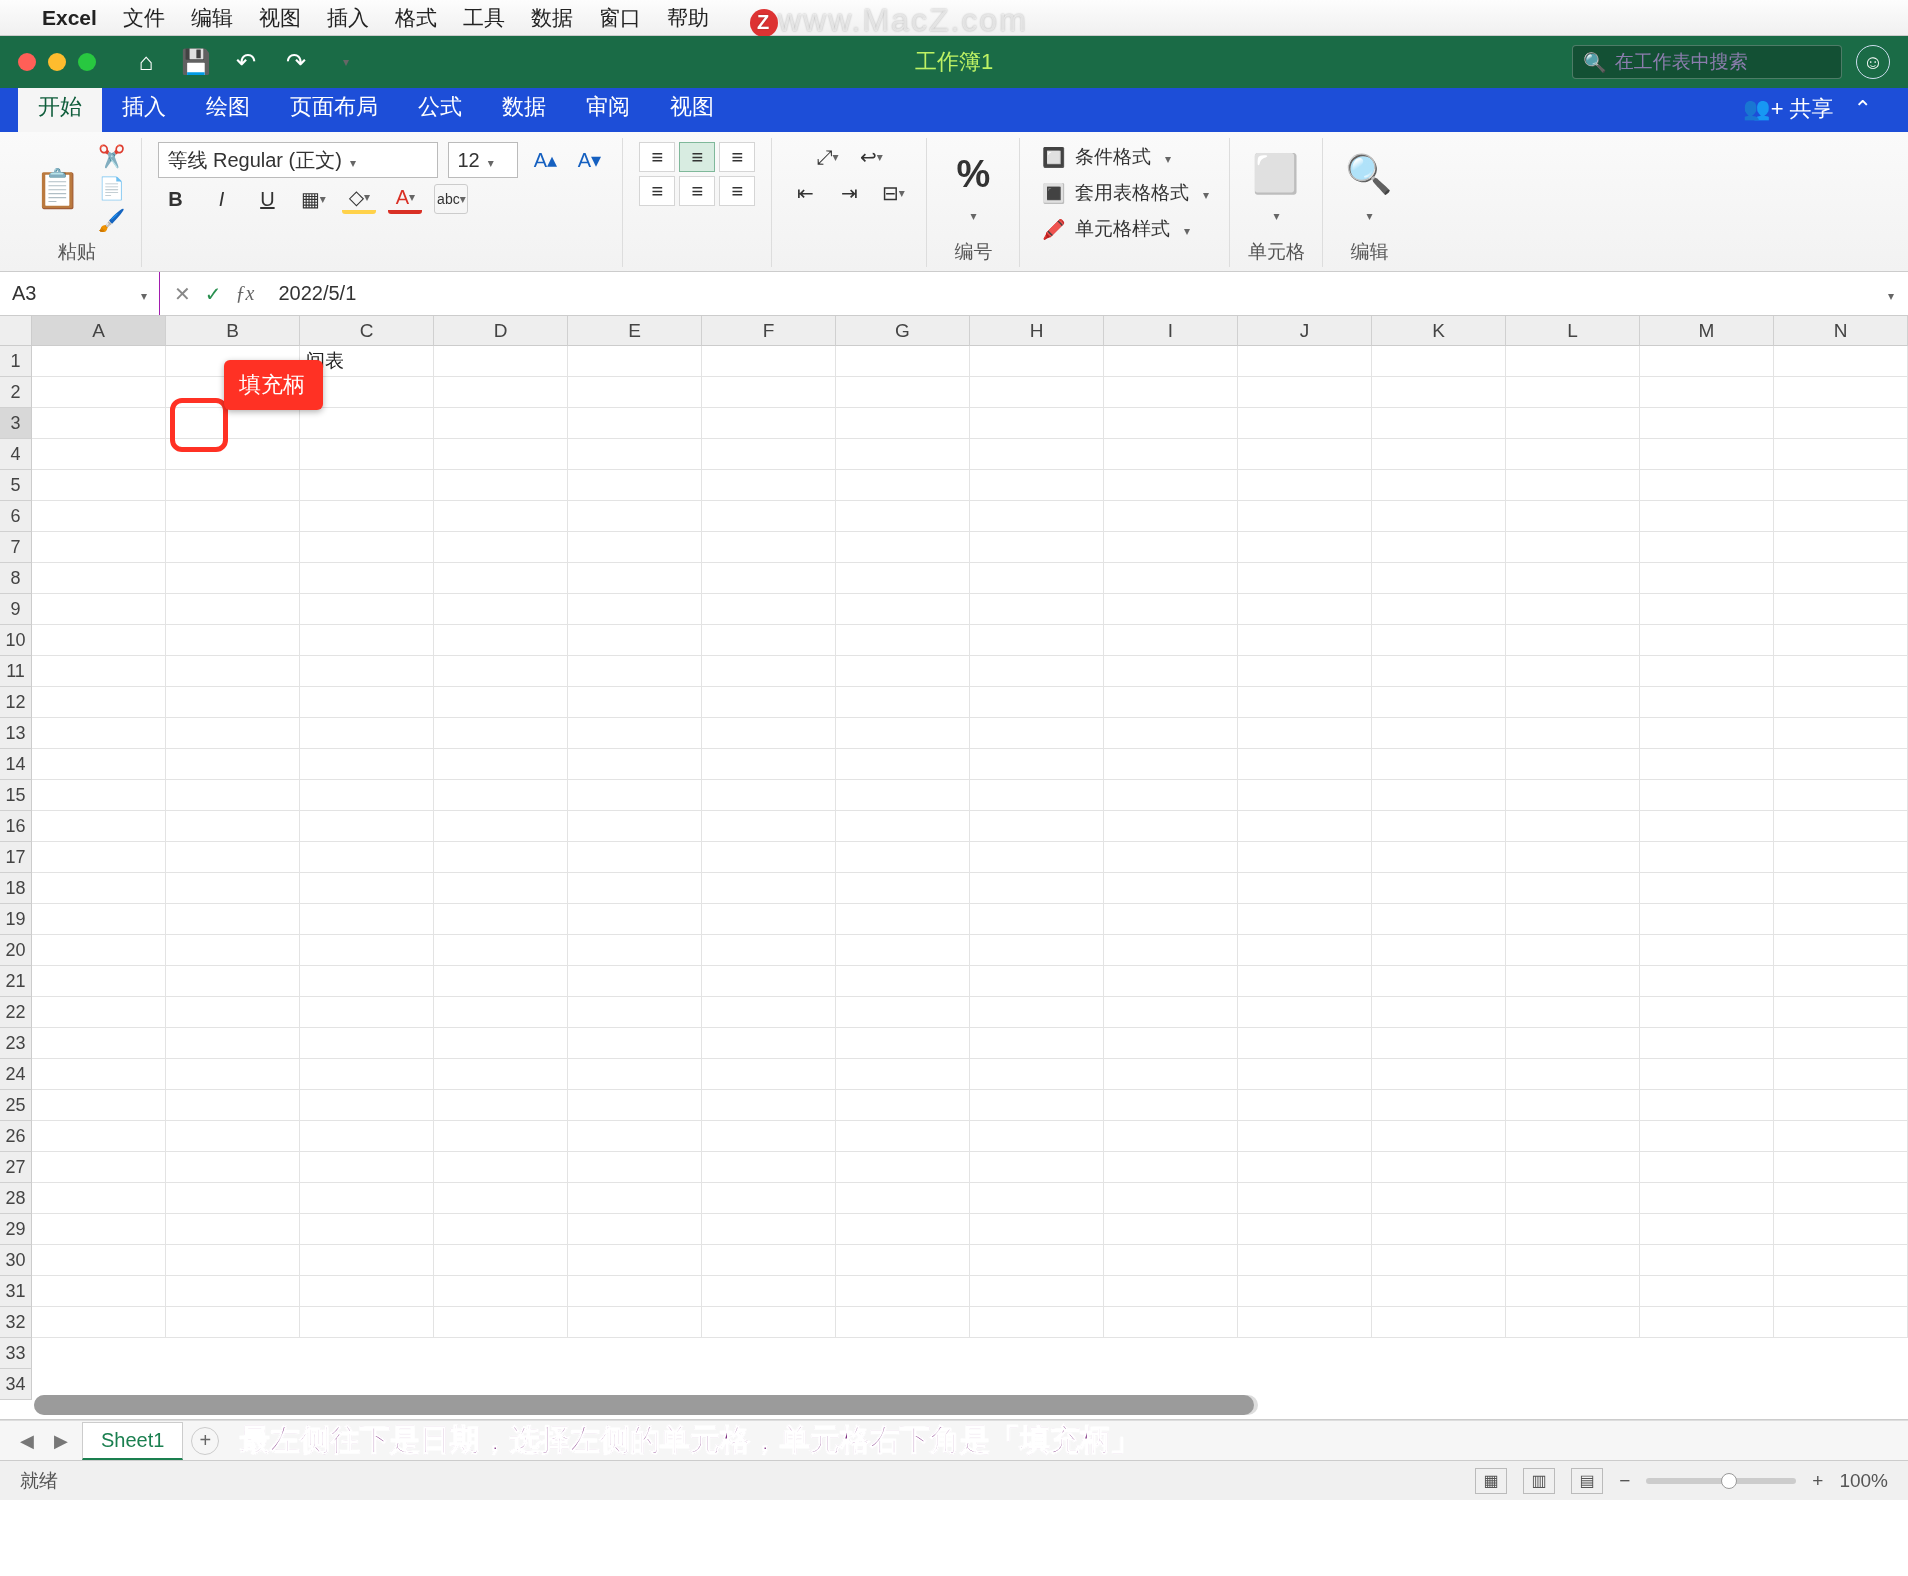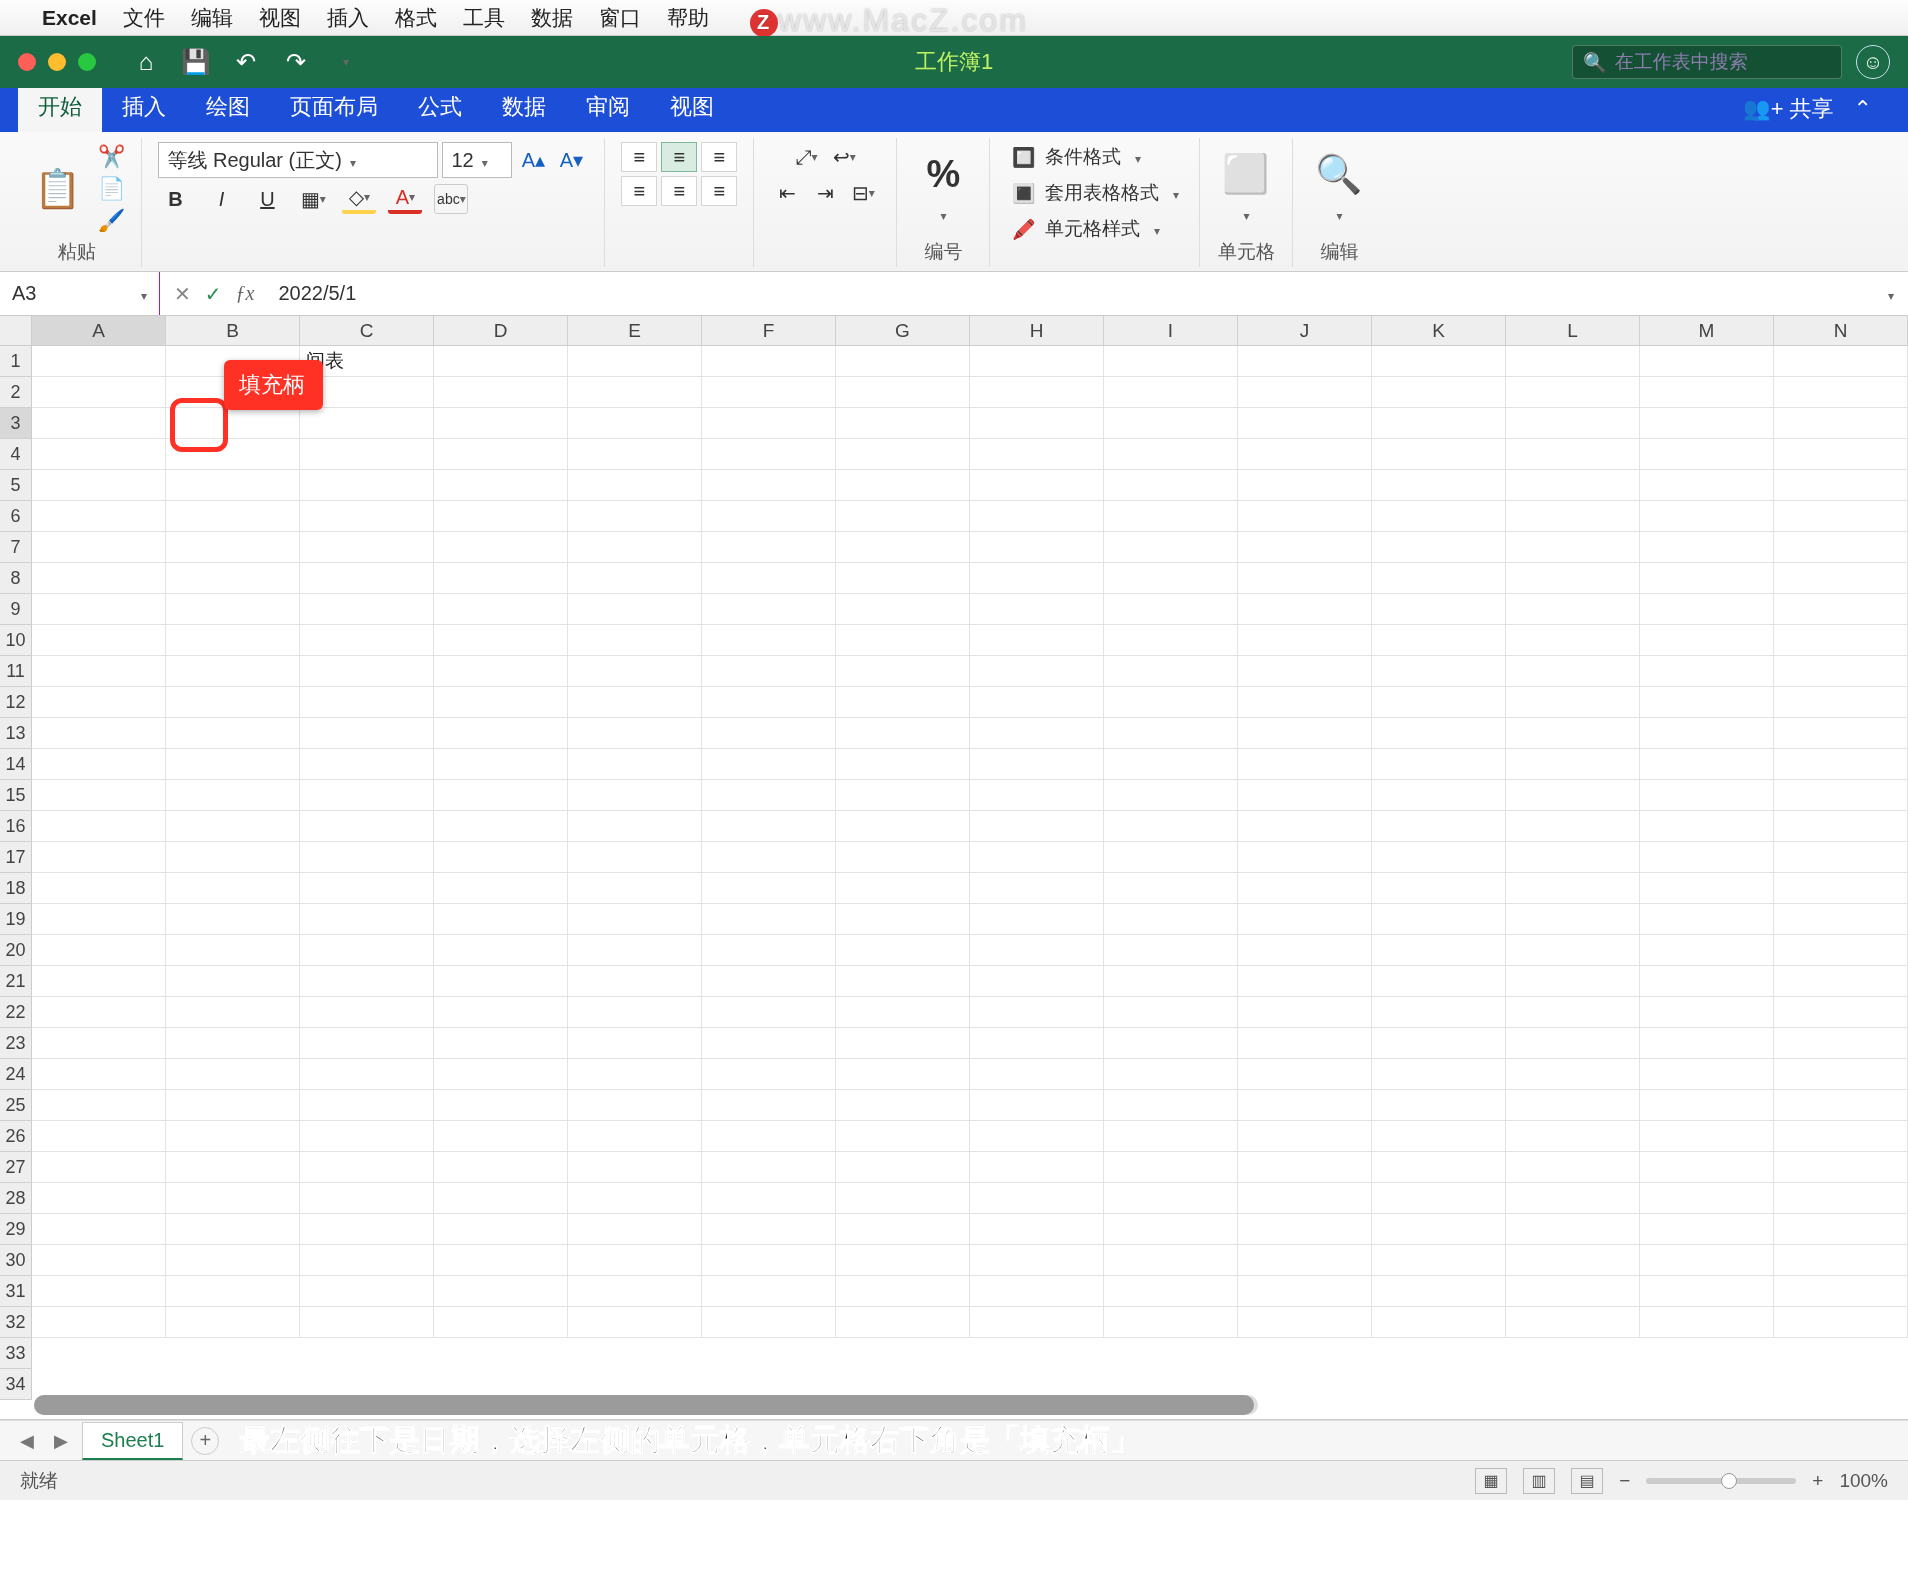--- a/index.html
+++ b/index.html
@@ -32,21 +32,21 @@
   
   .ribbon { height:140px; background:linear-gradient(#fafafa,#f2f2f2); border-bottom:1px solid #ccc; display:flex; padding:6px 12px 4px;}
   .grp { border-right:1px solid #ddd; padding:4px 16px 2px; display:flex; flex-direction:column; justify-content:space-between; align-items:center;}
   .grp:last-child{border-right:none;}
   .grp-label { font-size:19px; color:#555; margin-top:4px;}
   .grp-body { flex:1; display:flex; align-items:center; gap:10px;}
   .bigbtn { display:flex; flex-direction:column; align-items:center; gap:6px; padding:4px 8px;}
   .bigicon { width:44px; height:44px; display:flex; align-items:center; justify-content:center; font-size:38px;}
   .sel { height:36px; border:1px solid #bbb; background:#fff; display:flex; align-items:center; padding:0 8px; gap:8px;}
   .chev::after { content:"▾"; color:#666; font-size:12px; }
-  .row { display:flex; gap:4px; align-items:center;}
+  .row { display:flex; gap:10px; align-items:center;}
   .col { display:flex; flex-direction:column; gap:6px;}
   .fmt-btn { width:34px; height:30px; display:flex; align-items:center; justify-content:center; font-size:20px; border-radius:3px;}
   .align-grid { display:grid; grid-template-columns:repeat(3,36px); grid-auto-rows:30px; gap:4px;}
   .abtn { border:1px solid #d5d5d5; background:#fff; display:flex; align-items:center; justify-content:center;}
   .abtn.sel2 { background:#d8ece1; border-color:#7fb89a;}
   .style-row { display:flex; align-items:center; gap:8px; font-size:19px; color:#333; padding:2px 0;}
   .style-row .ic { width:26px; height:22px; display:inline-flex; align-items:center; justify-content:center;}
 
   
   .fbar { height:44px; border-bottom:1px solid #ccc; display:flex; align-items:center; font-size:20px;}
@@ -74,21 +74,21 @@
   .callout-box { position:absolute; width:58px; height:54px; border:5px solid #ff3124; border-radius:12px; background:rgba(255,255,255,0); z-index:5;}
   .callout-label { position:absolute; background:#ff3124; color:#fff; font-size:22px; padding:10px 18px; border-radius:6px; z-index:6; box-shadow:0 2px 6px rgba(0,0,0,0.3);}
   .hscroll { position:absolute; left:34px; bottom:4px; height:20px; right:650px; background:#ddd; border-radius:10px;}
   .hscroll .thumb{ position:absolute; left:0; top:0; bottom:0; width:1220px; background:#9b9b9b; border-radius:10px;}
 
   
   .sheetbar { height:40px; background:#f6f6f6; border-top:1px solid #ddd; display:flex; align-items:center; padding:0 14px; gap:8px; position:relative;}
   .navbtn { width:26px; height:26px; display:flex; align-items:center; justify-content:center; color:#777; font-size:18px;}
   .sheet-tab { padding:6px 18px; border:1px solid #ccc; border-bottom:2px solid #1a7f4f; background:#fff; font-size:20px; color:#1a7f4f;}
   .plus { width:28px; height:28px; border:1px solid #ccc; border-radius:50%; display:flex; align-items:center; justify-content:center; color:#666;}
-  .instruction { position:absolute; left:240px; font-size:30px; font-weight:700; color:#0f172a; -webkit-text-stroke:1px #fff; text-shadow:0 0 2px #fff,0 0 2px #fff;}
+  .instruction { position:absolute; left:240px; font-size:30px; font-weight:700; color:#701a75; -webkit-text-stroke:1px #fff; text-shadow:0 0 2px #fff,0 0 2px #fff;}
 
   
   .status { height:40px; background:#f0f0f0; border-top:1px solid #ccc; display:flex; align-items:center; padding:0 20px; font-size:19px; color:#555;}
   .status .right { margin-left:auto; display:flex; align-items:center; gap:16px;}
   .viewbtn { width:32px; height:26px; border:1px solid #bbb; display:flex; align-items:center; justify-content:center; font-size:16px;}
   .slider { width:150px; height:6px; background:#ccc; border-radius:3px; position:relative;}
   .slider .kn { position:absolute; left:50%; top:-5px; width:16px; height:16px; background:#fff; border:1px solid #999; border-radius:50%;}
 </style>
 </head>
 <body>

